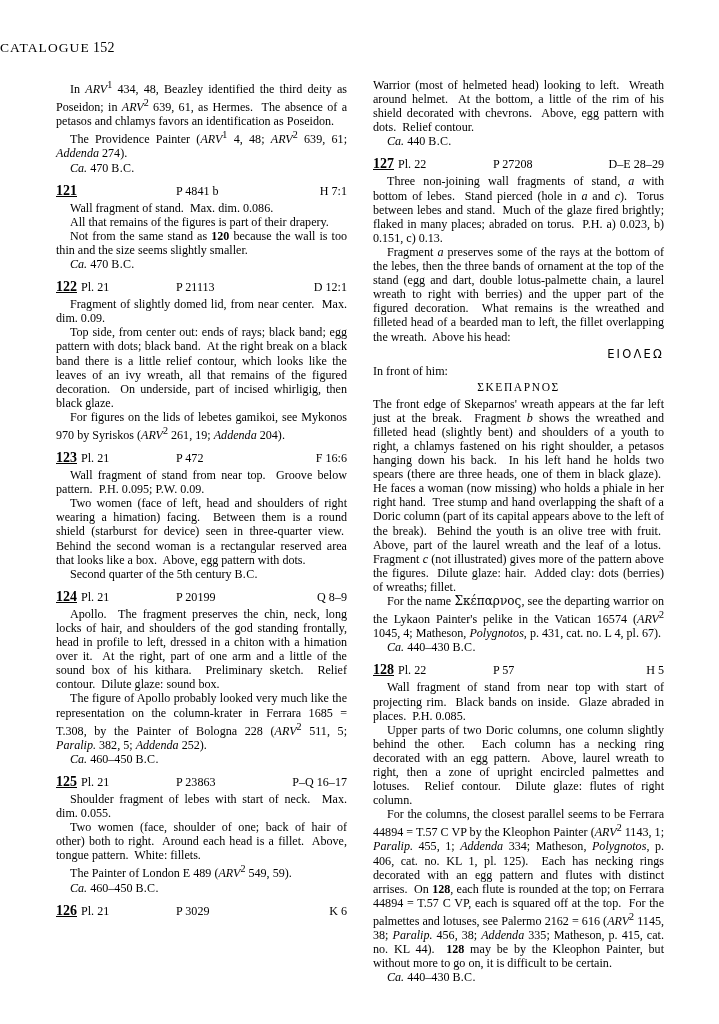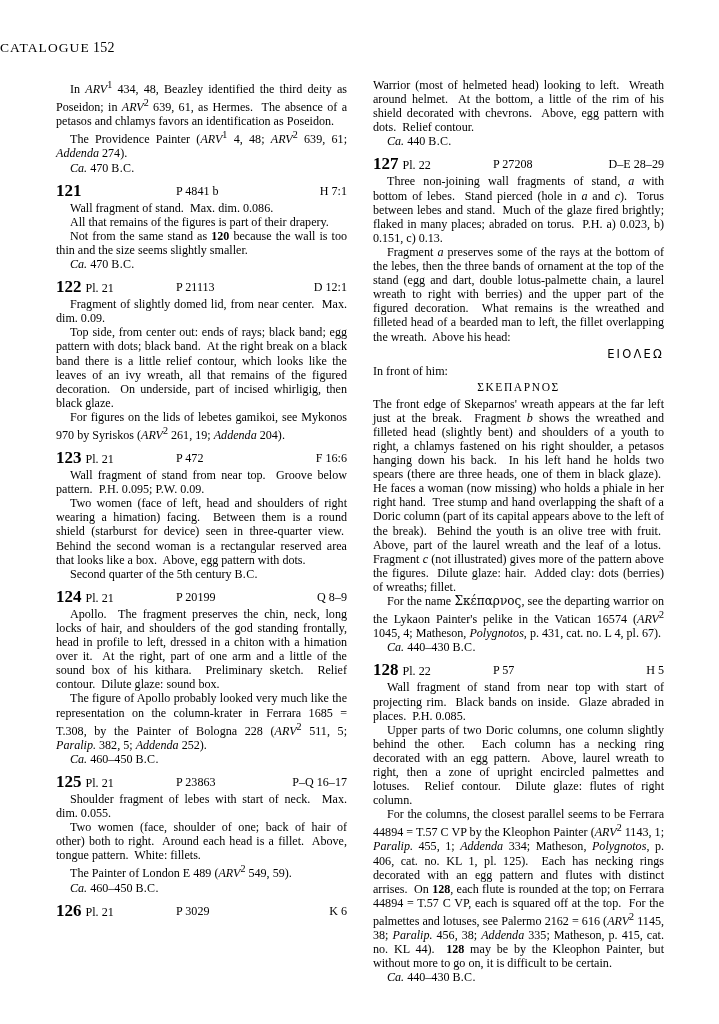--- a/index.html
+++ b/index.html
@@ -65,21 +65,22 @@
   .entry-head {
     margin-top: 9px;
     margin-bottom: 2px;
     font-size: 12.1px;
     line-height: 14.1px;
     position: relative;
     height: 15px;
   }
   .cat-num {
     font-weight: bold;
-    font-size: 17px;
+    font-size: 14px;
+    text-decoration: underline;
   }
   .plate {
     font-size: 12.1px;
     margin-left: 4px;
   }
   .acc {
     position: absolute;
     left: 120px;
     font-size: 12.1px;
   }

